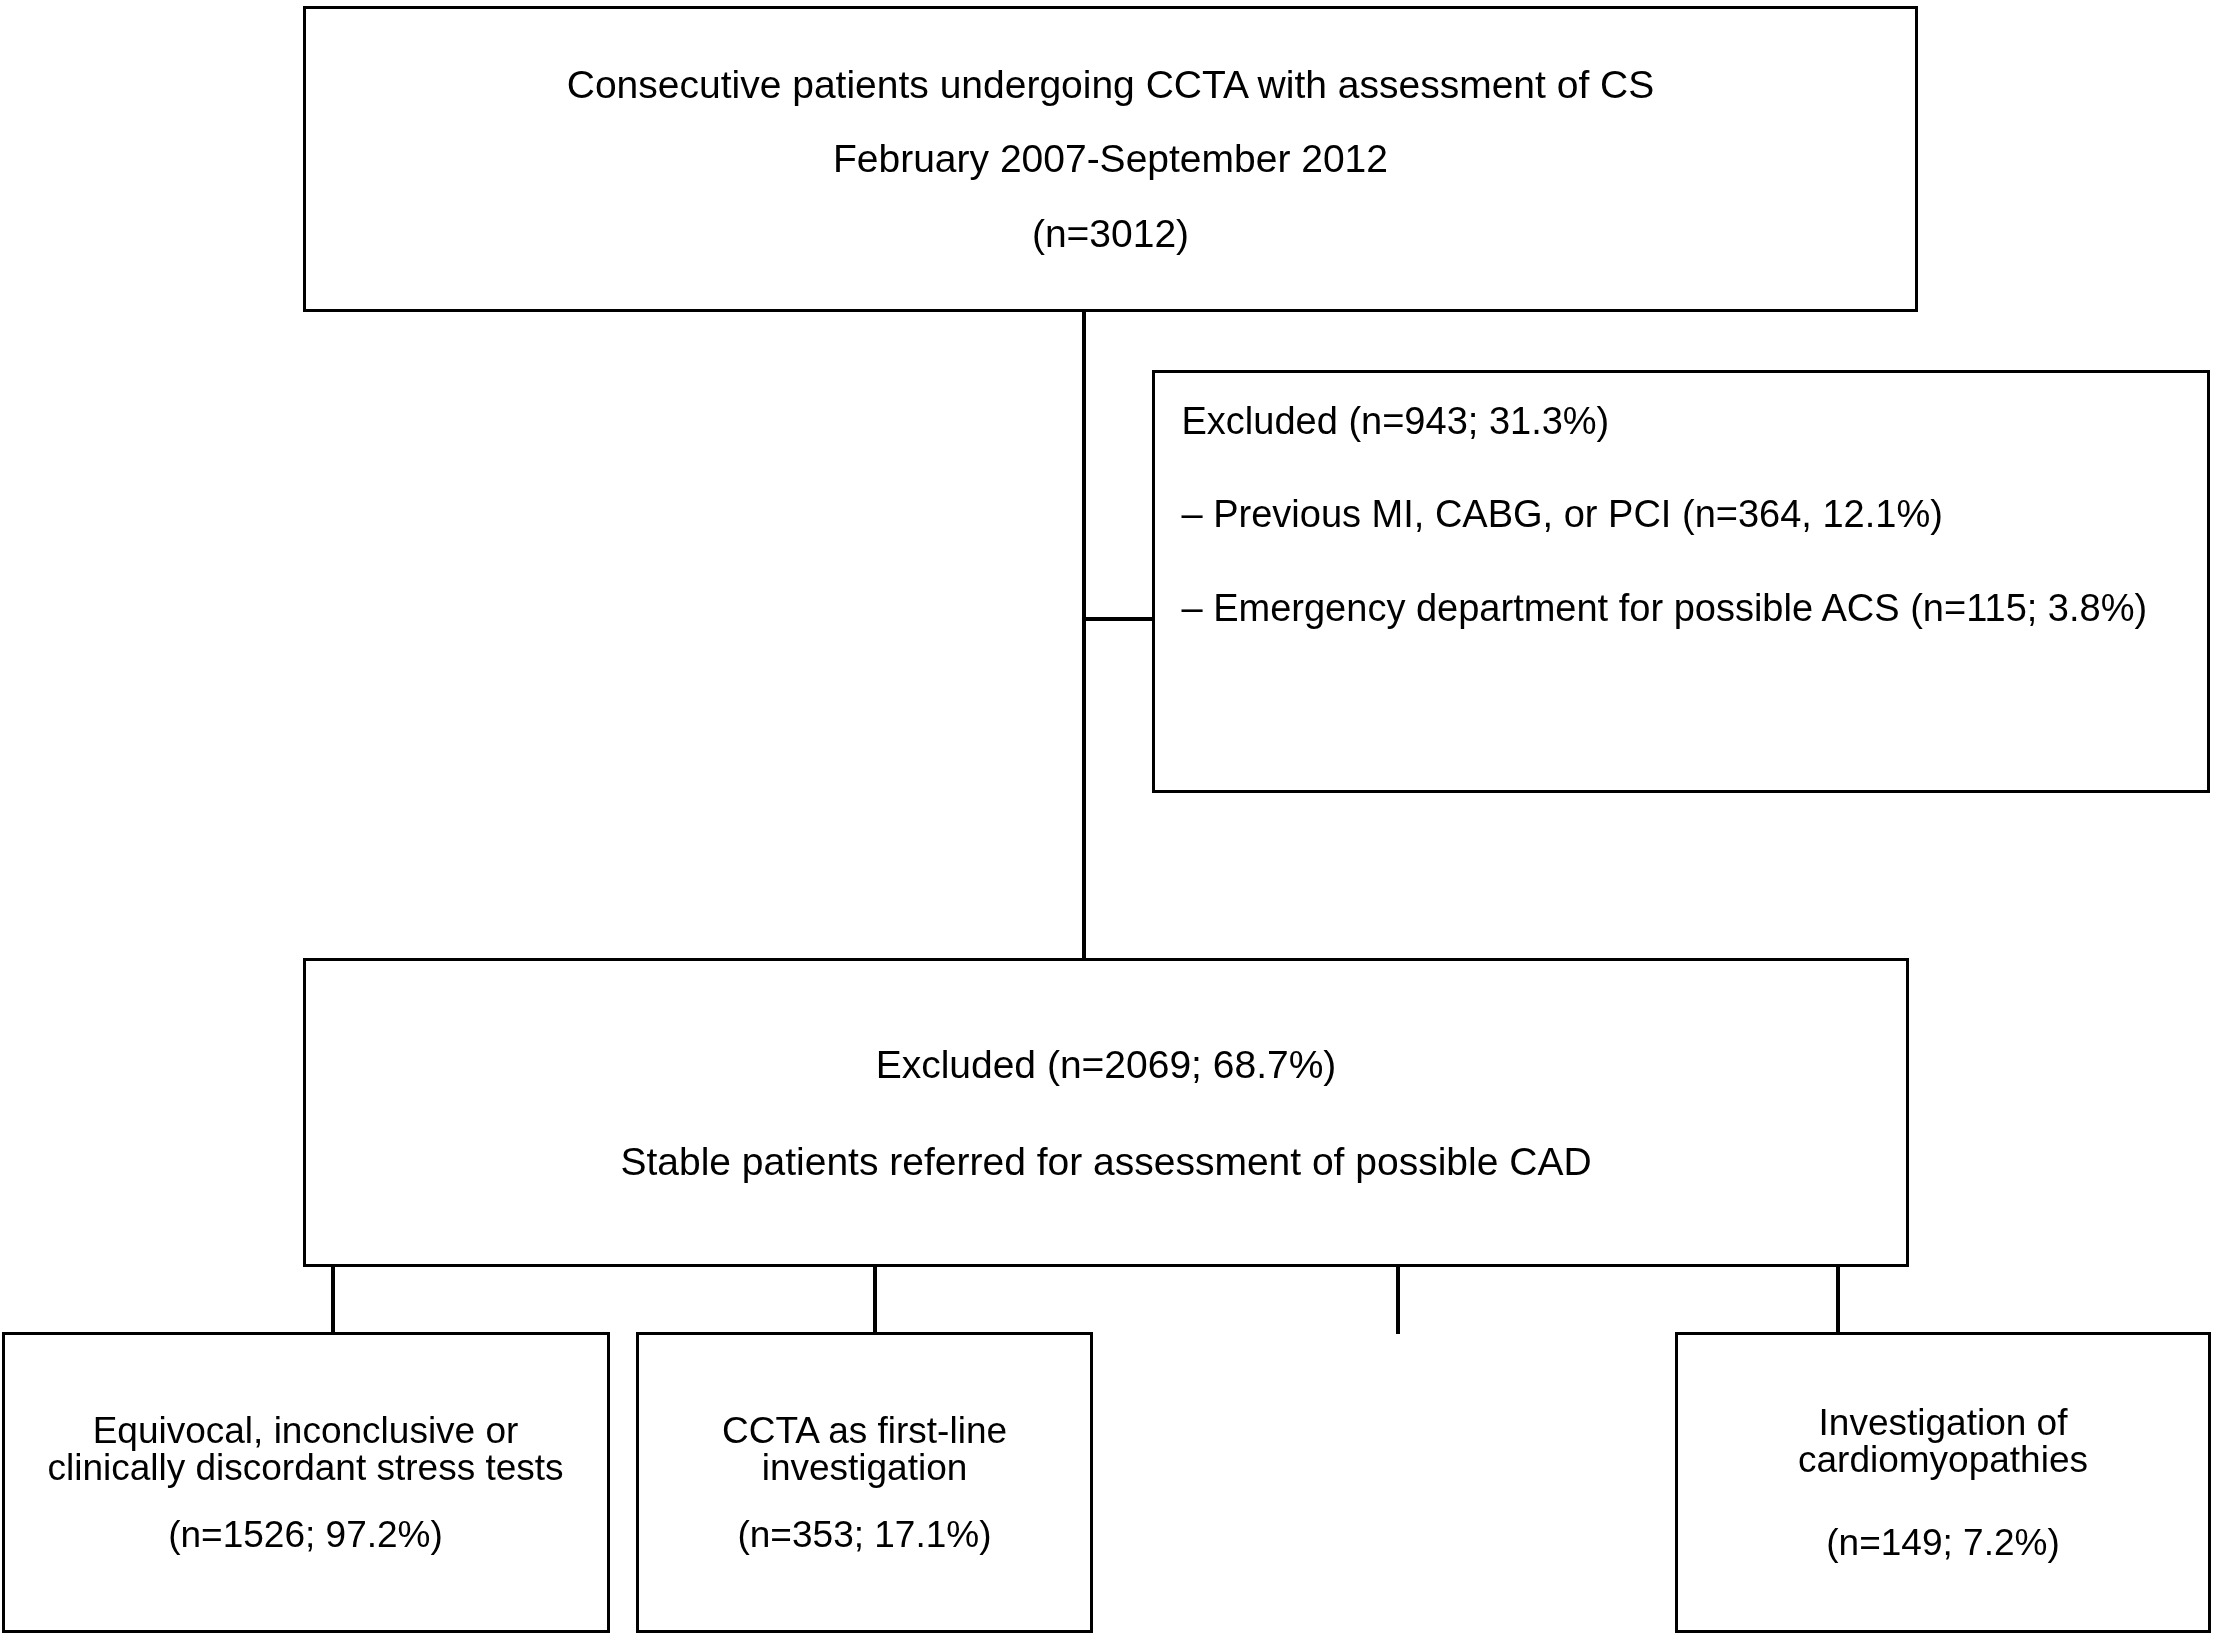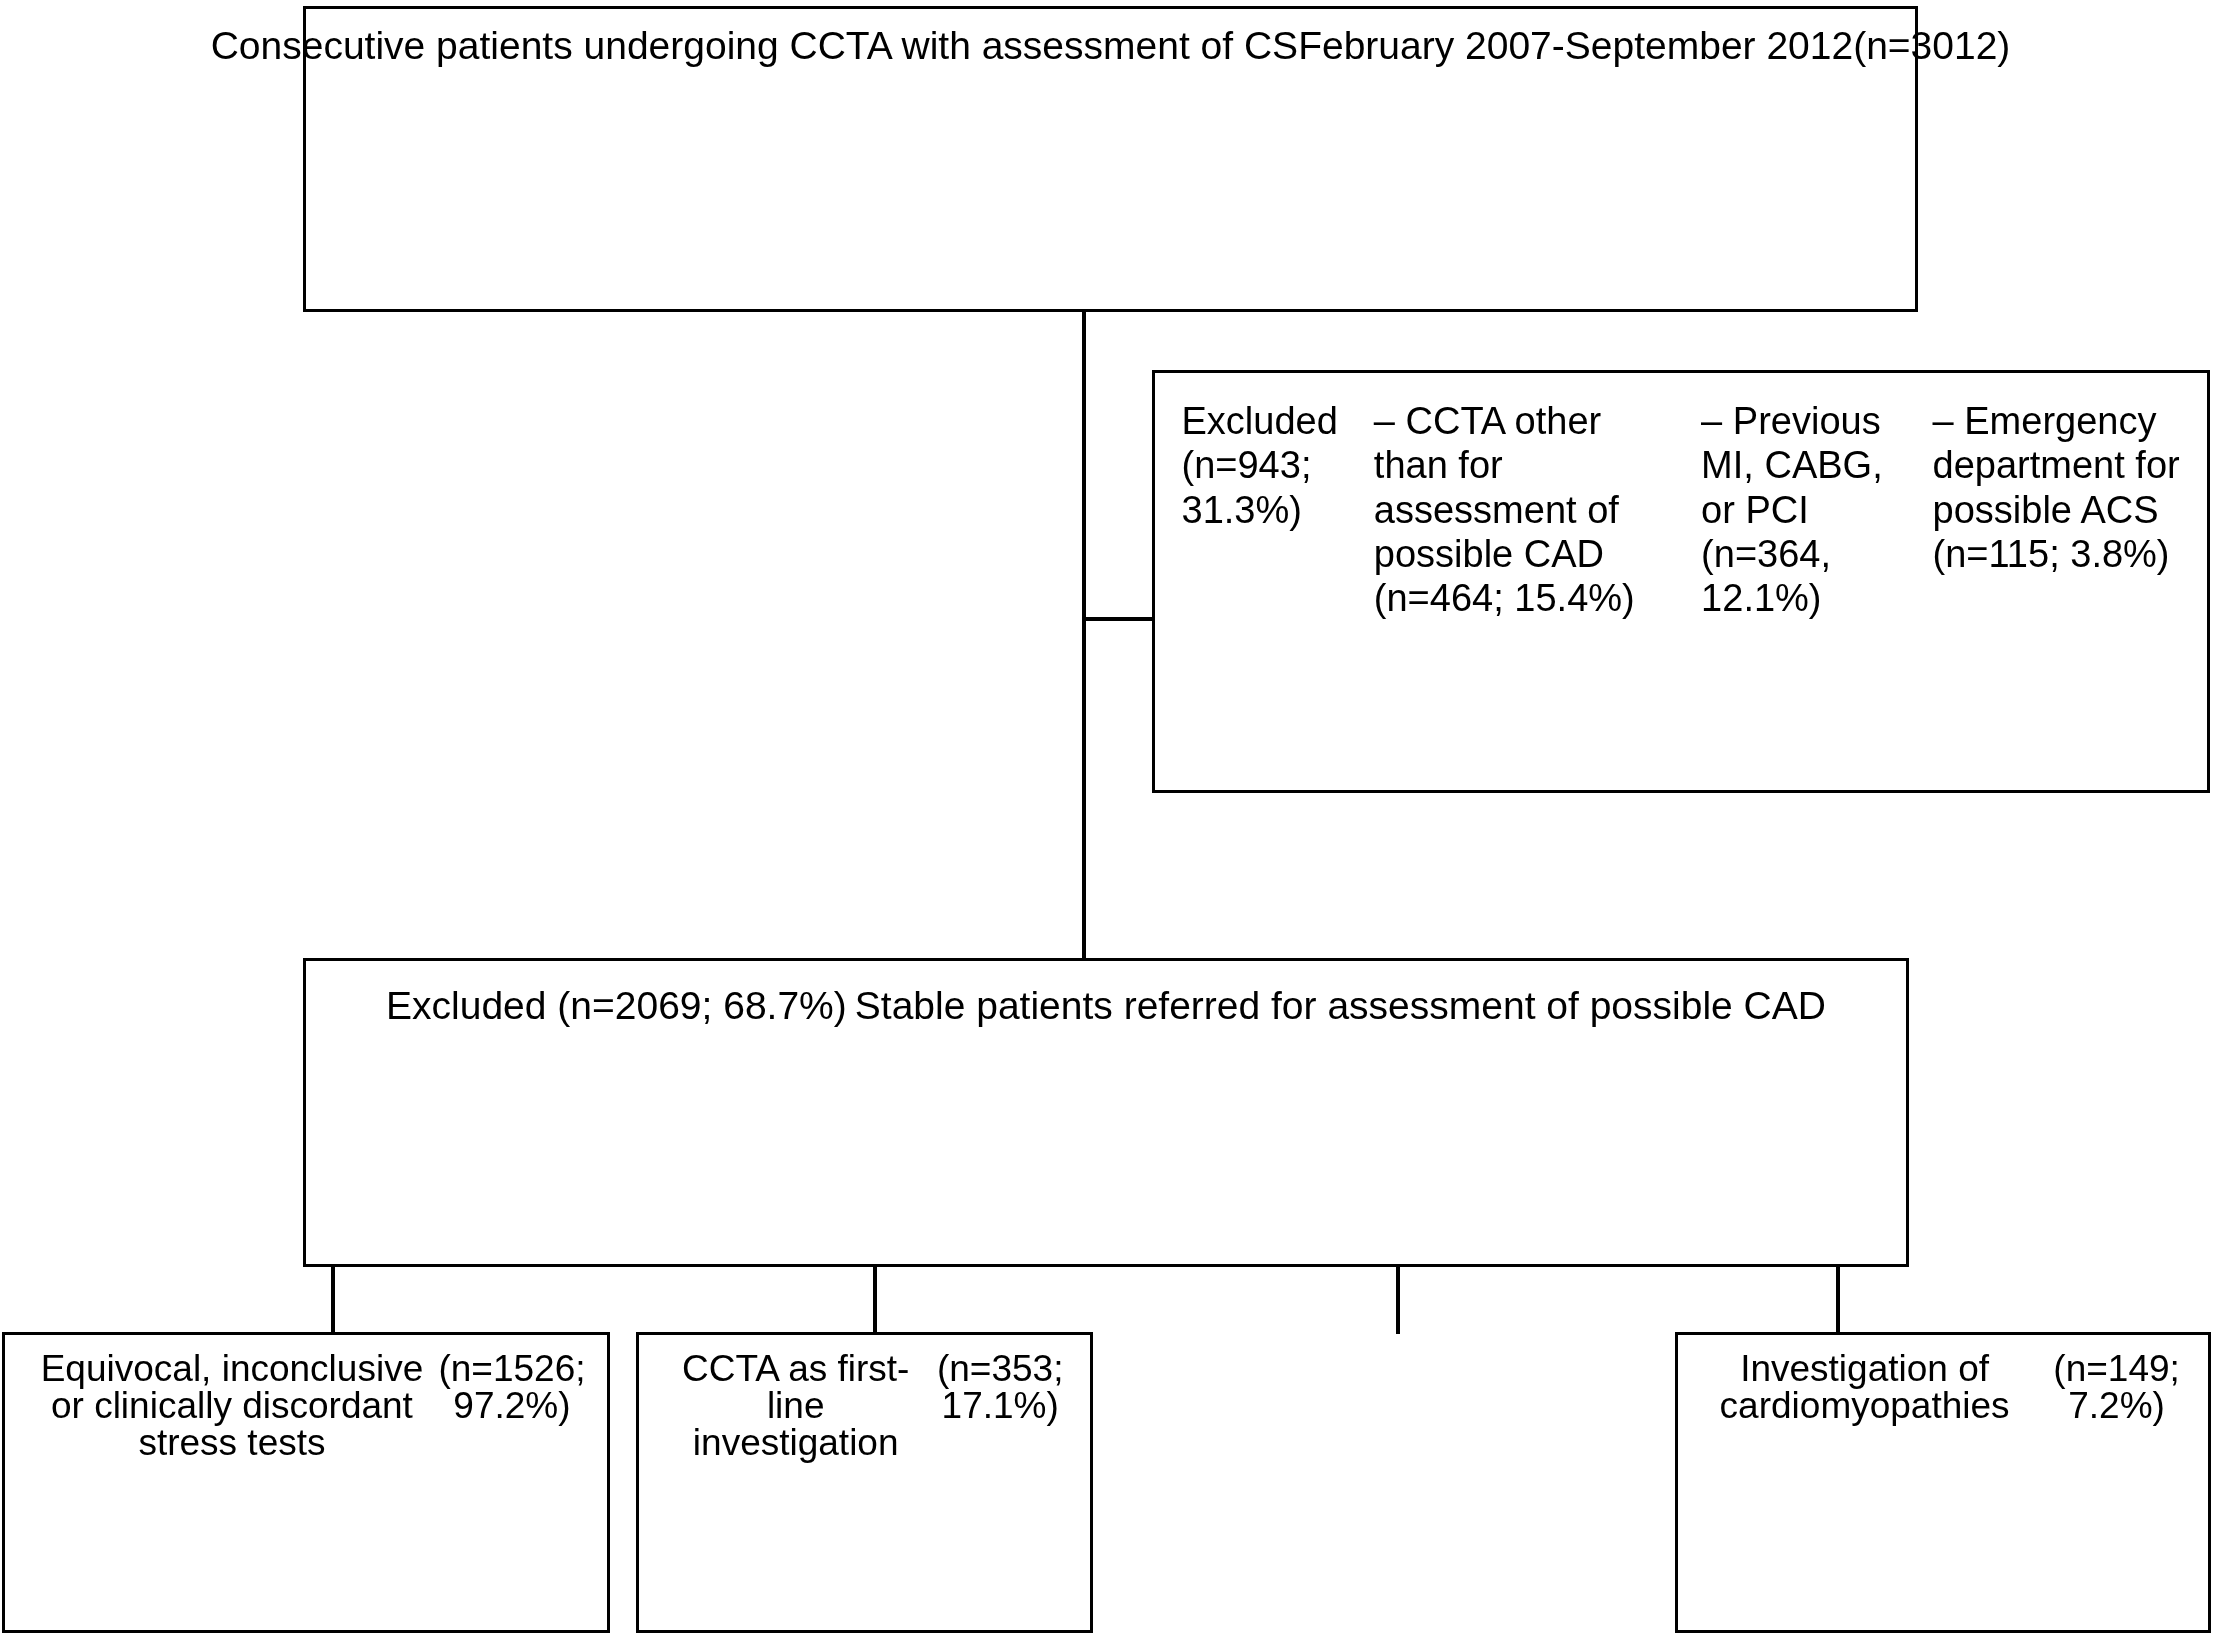--- a/index.html
+++ b/index.html
@@ -17,21 +17,21 @@
     height: 1648px;
     background: #ffffff;
     overflow: hidden;
   }
   .node {
     position: absolute;
     box-sizing: border-box;
     border: 3.7px solid #000000;
     background: #ffffff;
     display: flex;
-    flex-direction: row;
+    flex-direction: column;
     justify-content: center;
     z-index: 2;
   }
   .node .line {
     display: block;
     white-space: nowrap;
   }
   .center-text .line { text-align: center; }
   .left-text  .line { text-align: left; white-space: normal; }
 
@@ -105,21 +105,20 @@
   <div class="conn vline" id="conn-leaf-stub-4"></div>
 
   <div class="node center-text" id="node-cohort">
     <span class="line">Consecutive patients undergoing CCTA with assessment of CS</span>
     <span class="line">February 2007-September 2012</span>
     <span class="line">(n=3012)</span>
   </div>
 
   <div class="node left-text" id="node-excluded-criteria">
     <span class="line">Excluded (n=943; 31.3%)</span>
-    <span class="line">– CCTA other than for assessment of possible CAD (n=464; 15.4%)</span>
     <span class="line">– Previous MI, CABG, or PCI (n=364, 12.1%)</span>
     <span class="line">– Emergency department for possible ACS (n=115; 3.8%)</span>
   </div>
 
   <div class="node center-text" id="node-excluded-stable">
     <span class="line">Excluded (n=2069; 68.7%)</span>
     <span class="line">Stable patients referred for assessment of possible CAD</span>
   </div>
 
   <div class="node leaf center-text" id="node-leaf-1">

